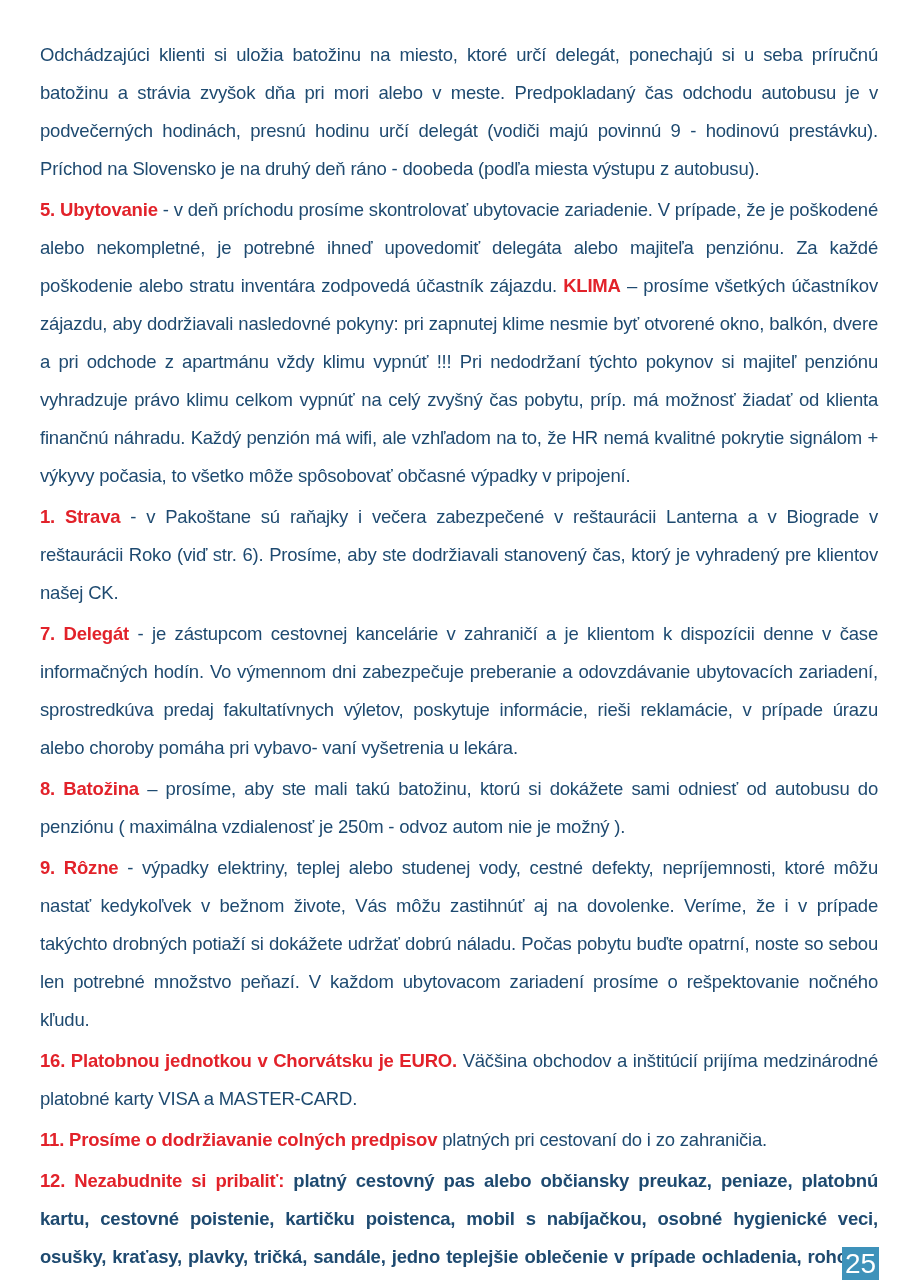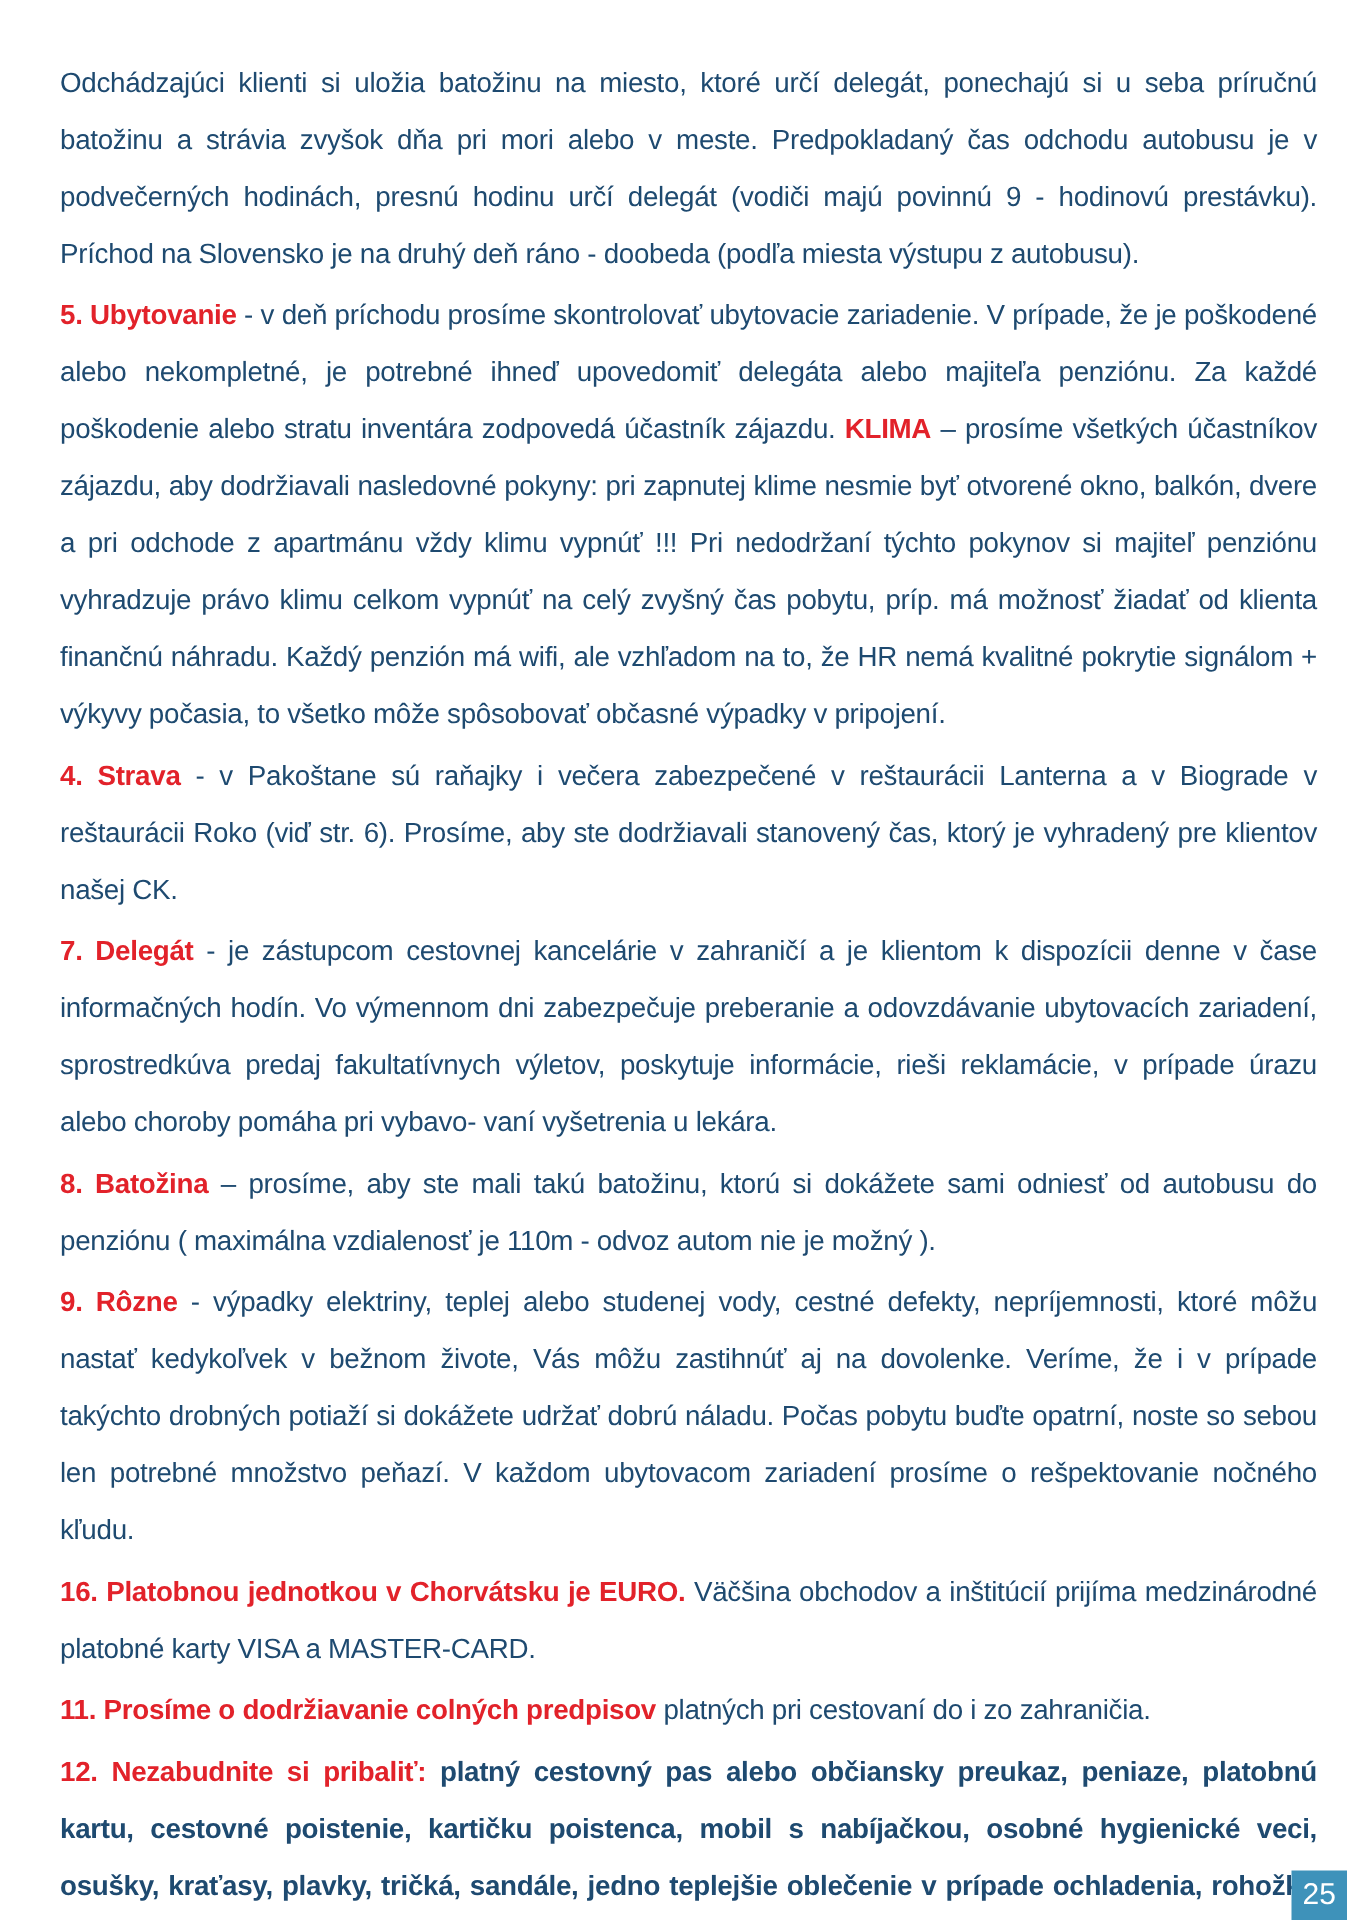--- a/index.html
+++ b/index.html
@@ -32,43 +32,43 @@
     text-align:justify;
     color:var(--body-color);
     margin:0 0 3px 0;
   }
   .seg-body{color:var(--body-color);font-weight:400;}
   .seg-bold{color:var(--body-color);font-weight:700;margin-top:31px;}
   .seg-red{color:var(--accent-color);font-weight:700;}
   .seg-caps{color:var(--body-color);font-weight:700;font-size:20.5px;letter-spacing:0.5px;}
   .page-badge{
     position:absolute;
-    right:4px;
+    right:23px;
     bottom:0px;
     width:37px;
     height:33px;
     background:var(--badge-bg);
     color:var(--badge-text);
-    font-size:20px;
+    font-size:28px;
     font-weight:400;
     display:flex;
     align-items:center;
     justify-content:center;
     font-family:"Liberation Sans","DejaVu Sans",sans-serif;
   }
 </style>
 </head>
 <body>
 
 <div class="page">
   <main class="doc-body">
       <p class="para"><span class="seg-body">Odchádzajúci klienti si uložia batožinu na miesto, ktoré určí delegát, ponechajú si u seba príručnú batožinu a strávia zvyšok dňa pri mori alebo v meste. Predpokladaný čas odchodu autobusu je v  podvečerných hodinách, presnú hodinu určí delegát (vodiči majú povinnú 9 - hodinovú prestávku). Príchod na Slovensko je na druhý deň ráno - doobeda (podľa miesta výstupu z autobusu).</span></p>
       <p class="para"><span class="seg-red">5. Ubytovanie</span><span class="seg-body"> - v deň príchodu prosíme skontrolovať ubytovacie zariadenie. V prípade, že je poškodené alebo nekompletné, je potrebné ihneď upovedomiť delegáta alebo majiteľa penziónu. Za každé poškodenie alebo stratu inventára zodpovedá účastník zájazdu. </span><span class="seg-red">KLIMA</span><span class="seg-body"> – prosíme všetkých účastníkov zájazdu, aby dodržiavali nasledovné pokyny: pri zapnutej klime nesmie byť otvorené okno, balkón, dvere a pri odchode z apartmánu vždy klimu vypnúť !!! Pri nedodržaní týchto pokynov si majiteľ penziónu vyhradzuje právo klimu celkom vypnúť na celý zvyšný čas pobytu, príp. má možnosť žiadať od klienta finančnú náhradu. Každý penzión má wifi, ale vzhľadom na to, že HR nemá kvalitné pokrytie signálom + výkyvy počasia, to všetko môže spôsobovať občasné výpadky v pripojení.</span></p>
-      <p class="para"><span class="seg-red">4. Strava</span><span class="seg-body"> - v Pakoštane sú raňajky i večera zabezpečené v reštaurácii Lanterna a v Biograde v reštaurácii Roko (viď str. 6). Prosíme, aby ste dodržiavali stanovený čas, ktorý je vyhradený pre klientov našej CK.</span></p>
+      <p class="para"><span class="seg-red">1. Strava</span><span class="seg-body"> - v Pakoštane sú raňajky i večera zabezpečené v reštaurácii Lanterna a v Biograde v reštaurácii Roko (viď str. 6). Prosíme, aby ste dodržiavali stanovený čas, ktorý je vyhradený pre klientov našej CK.</span></p>
       <p class="para"><span class="seg-red">7. Delegát</span><span class="seg-body"> - je zástupcom cestovnej kancelárie v zahraničí a je klientom k dispozícii denne v čase informačných hodín. Vo výmennom dni zabezpečuje preberanie a odovzdávanie ubytovacích zariadení, sprostredkúva predaj fakultatívnych výletov, poskytuje informácie, rieši reklamácie, v prípade úrazu alebo choroby pomáha pri vybavo- vaní vyšetrenia u lekára.</span></p>
-      <p class="para"><span class="seg-red">8. Batožina</span><span class="seg-body"> – prosíme, aby ste mali takú batožinu, ktorú si dokážete sami odniesť od autobusu do penziónu ( maximálna vzdialenosť je 110m - odvoz autom nie je možný ).</span></p>
+      <p class="para"><span class="seg-red">8. Batožina</span><span class="seg-body"> – prosíme, aby ste mali takú batožinu, ktorú si dokážete sami odniesť od autobusu do penziónu ( maximálna vzdialenosť je 250m - odvoz autom nie je možný ).</span></p>
       <p class="para"><span class="seg-red">9. Rôzne</span><span class="seg-body"> - výpadky elektriny, teplej alebo studenej vody, cestné defekty, nepríjemnosti, ktoré môžu nastať kedykoľvek v bežnom živote, Vás môžu zastihnúť aj na dovolenke. Veríme, že i v prípade takýchto drobných potiaží si dokážete udržať dobrú náladu. Počas pobytu buďte opatrní, noste so sebou len potrebné množstvo peňazí. V každom ubytovacom zariadení prosíme o rešpektovanie nočného kľudu.</span></p>
       <p class="para"><span class="seg-red">16. Platobnou jednotkou v Chorvátsku je EURO.</span><span class="seg-body"> Väčšina obchodov a inštitúcií prijíma medzinárodné platobné karty VISA a MASTER-CARD.</span></p>
       <p class="para"><span class="seg-red">11. Prosíme o dodržiavanie colných predpisov</span><span class="seg-body"> platných pri cestovaní do i zo zahraničia.</span></p>
       <p class="para"><span class="seg-red">12. Nezabudnite si pribaliť:</span><span class="seg-bold"> platný cestovný pas alebo občiansky preukaz, peniaze, platobnú kartu, cestovné poistenie, kartičku poistenca, mobil s nabíjačkou, osobné hygienické veci, osušky, kraťasy, plavky, tričká, sandále, jedno teplejšie oblečenie v prípade ochladenia, rohožku na pláž, plávacie kolesá, obuv do vody, potápačské okuliare, plutvy, lopty, ...  a predovšetkým </span><span class="seg-caps">DOBRÚ NÁLADU.</span></p>
     </main>
   <div class="page-badge">25</div>
 </div>
 
 </body></html>

